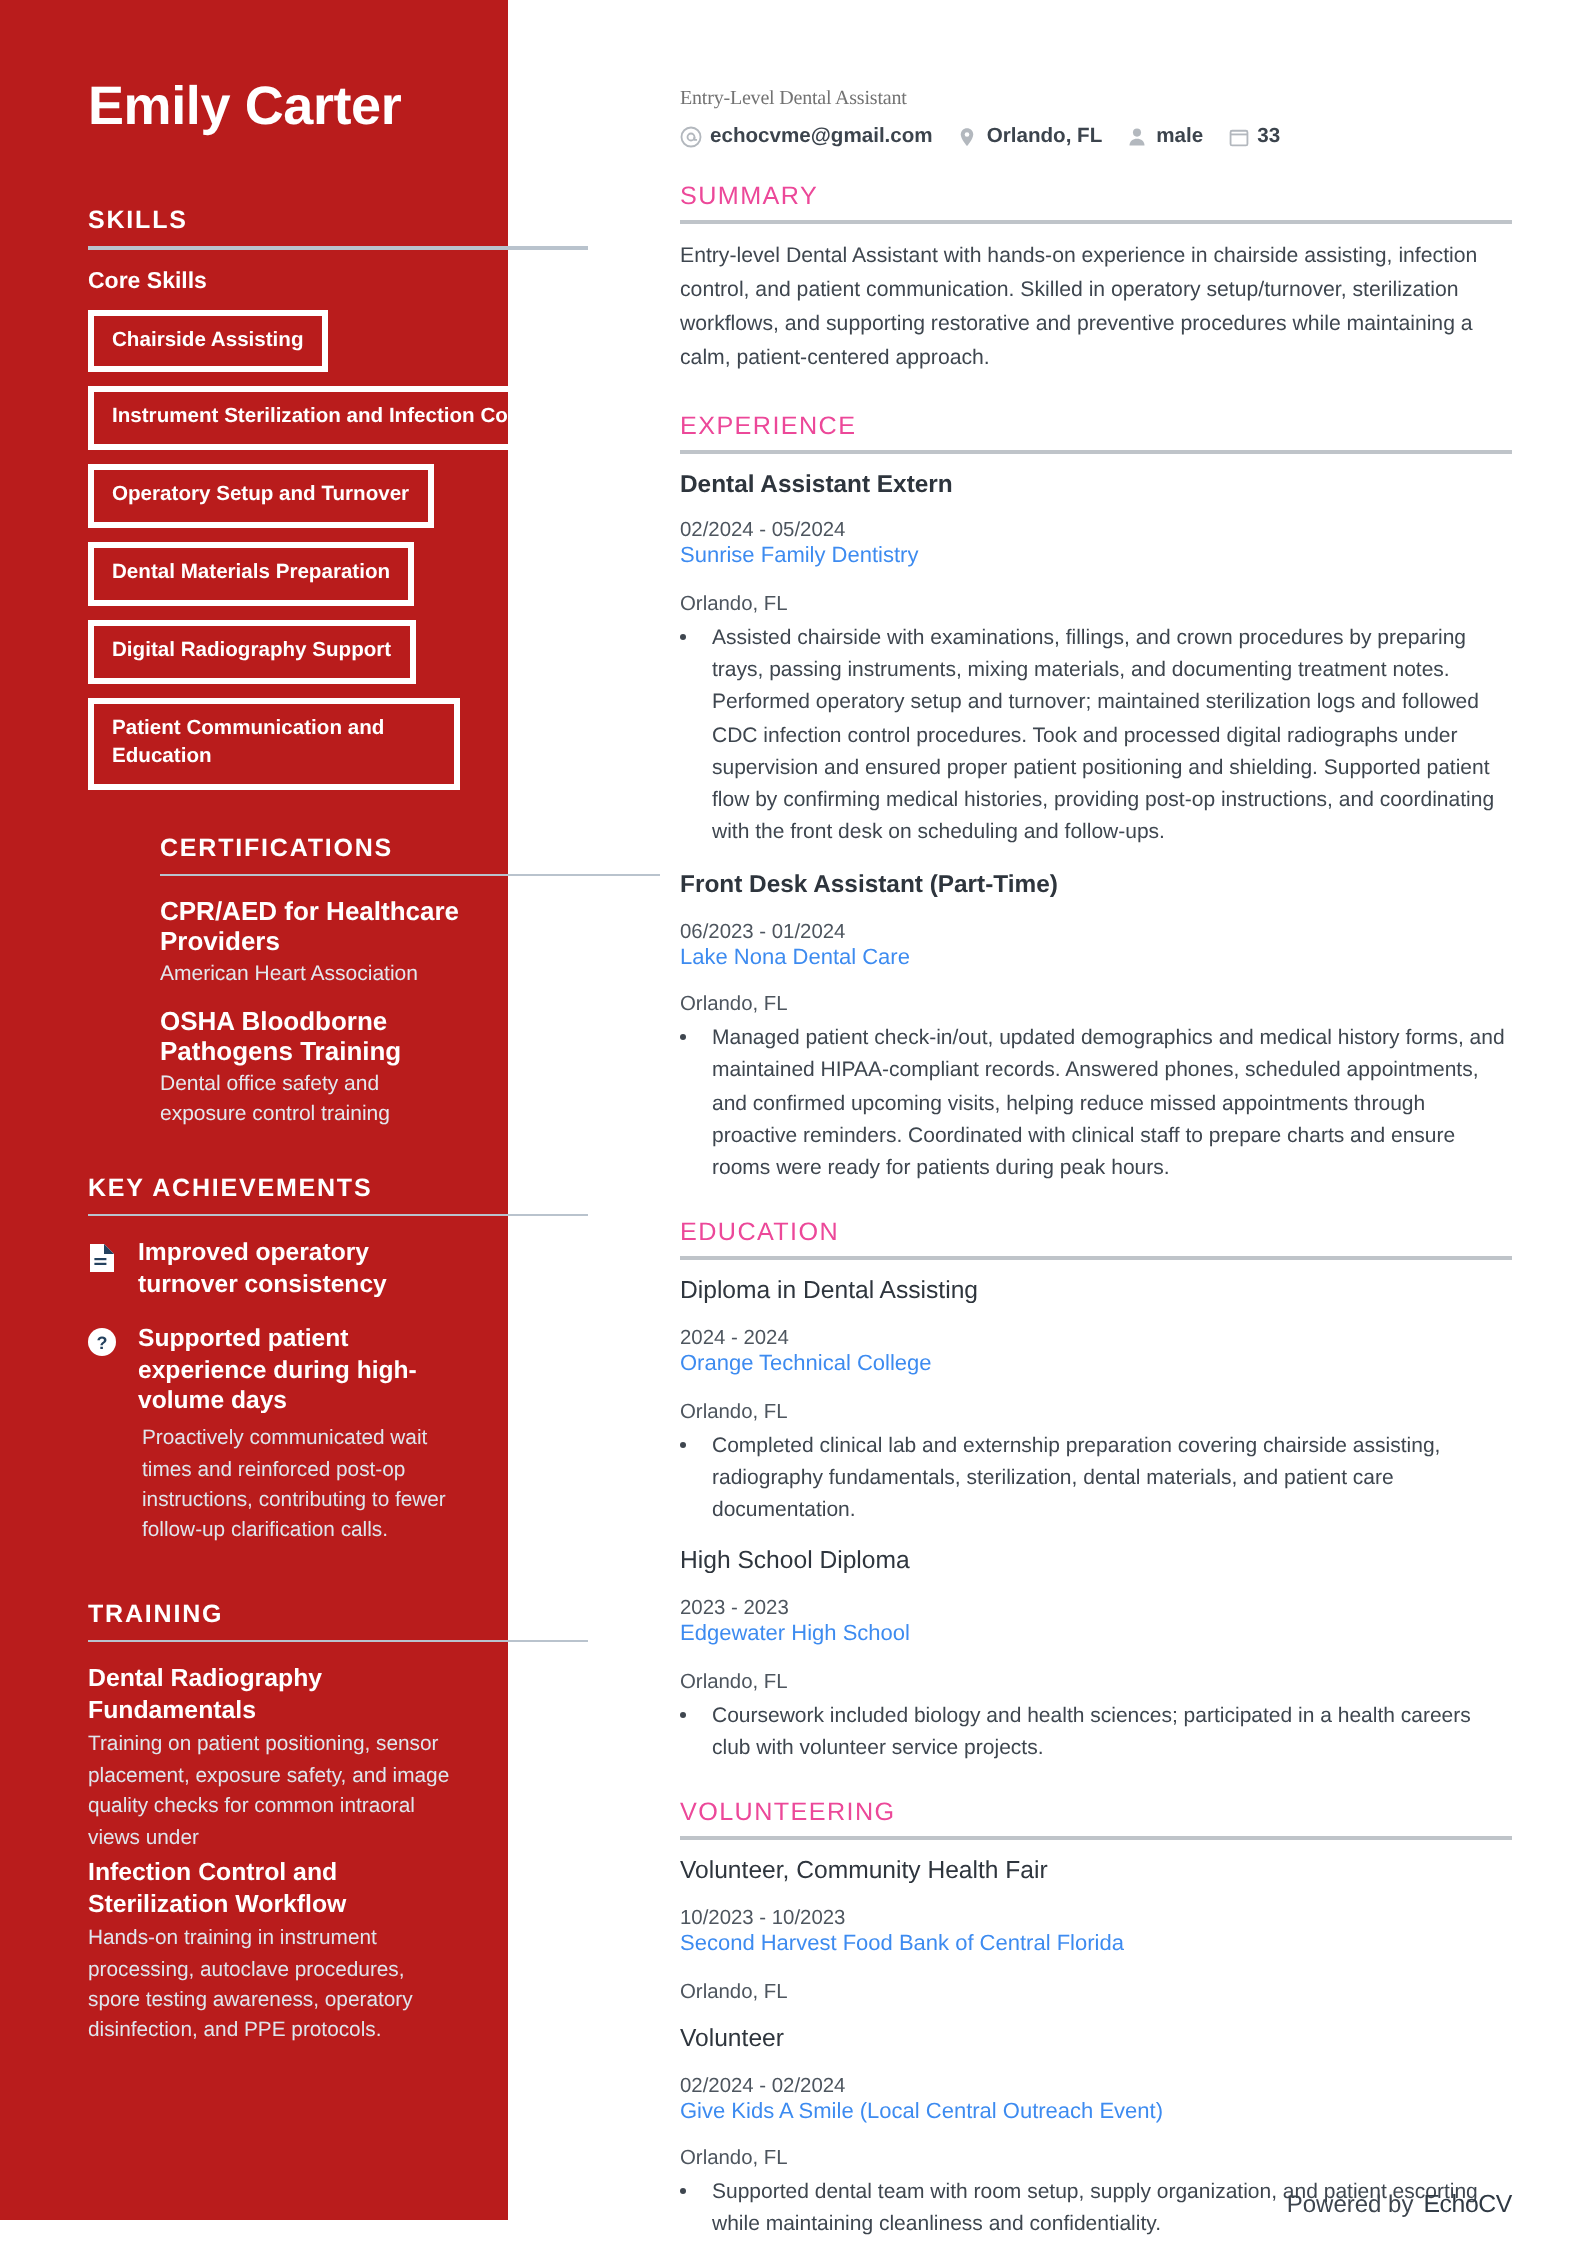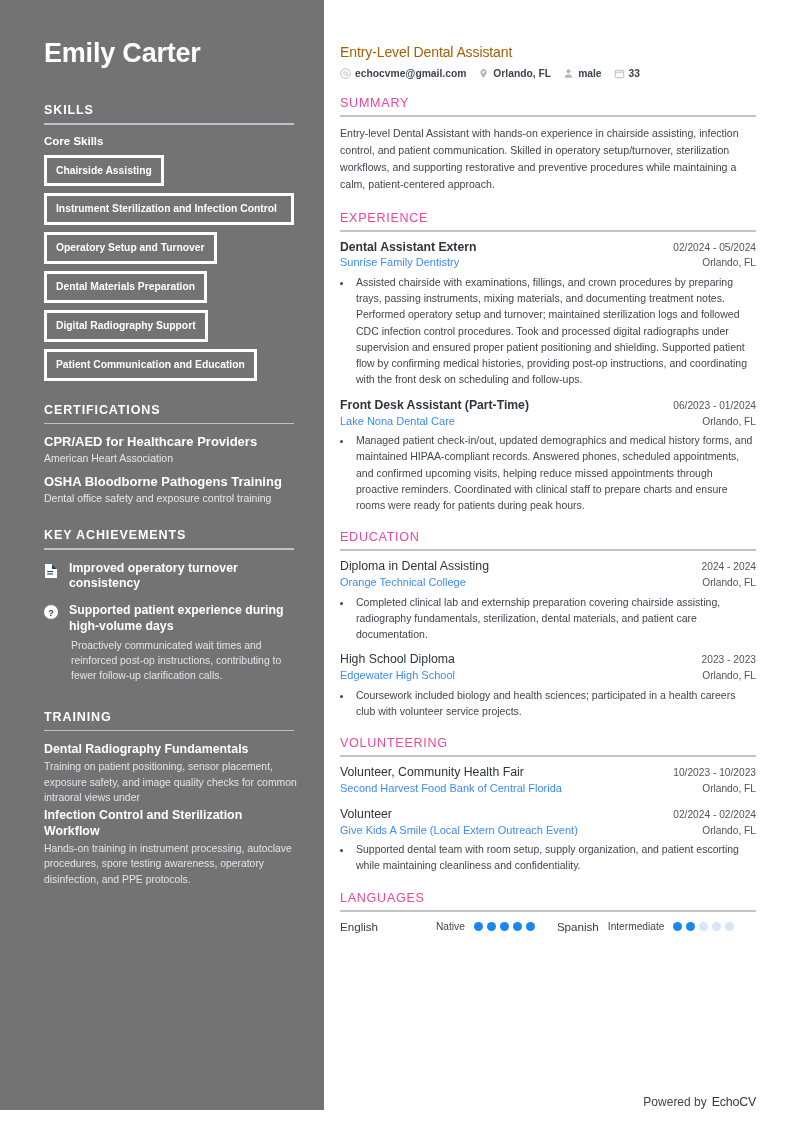--- a/index.html
+++ b/index.html
@@ -7,22 +7,22 @@
     width: 794px; height: 1123px;
     background: #ffffff;
     font-family: "Liberation Sans", sans-serif;
     -webkit-font-smoothing: antialiased;
   }
   .page { position: relative; width: 794px; height: 1123px; overflow: hidden; background:#fff; }
 
   
   .sidebar {
     position: absolute; left: 0; top: 0;
-    width: 324px; height: 1110px;
-    background: #737373;
+    width: 254px; height: 1110px;
+    background: #b91c1c;
     color: #ffffff;
     padding: 38px 24px 20px 44px;
   }
   .name {
     font-size: 27px; font-weight: bold; letter-spacing: -0.2px;
     color: #ffffff; margin-bottom: 34px; margin-left: 0;
     white-space: nowrap;
   }
   .side-sec-title {
     font-size: 12.5px; font-weight: bold; letter-spacing: 0.9px;
@@ -58,38 +58,38 @@
   .tr-title { font-size: 12.4px; font-weight: bold; color:#fff; line-height:1.3; margin-top: 9px; }
   .tr-desc { font-size: 10.4px; color: #dfe5ec; line-height: 1.48; margin-top: 2px; }
 
   
   .main {
     position: absolute; left: 318px; top: 0;
     width: 476px; height: 1123px;
     padding: 44px 38px 0 22px;
     color: #333b44;
   }
-  .job-title { font-size: 14px; color: #a16207; font-weight: normal; letter-spacing: -0.1px; }
+  .job-title { font-size: 10px; color: #737373; font-weight: normal; letter-spacing: -0.1px; font-family: Liberation Serif, serif; }
   .contact-row { display: flex; align-items: center; gap: 5px; margin-top: 8px; flex-wrap: nowrap; }
   .contact-item { display: flex; align-items: center; gap: 4px; margin-right: 7px; }
   .contact-text { font-size: 10.3px; font-weight: bold; color: #3c444d; white-space: nowrap; }
   .c-icon { width: 11px; height: 11px; display:block; flex:0 0 11px; }
   .c-icon svg { display:block; }
 
   .sec { margin-top: 17px; }
   .sec-title {
     font-size: 12.6px; color: #ec4899; letter-spacing: 0.7px;
     text-transform: uppercase; padding-bottom: 5px;
   }
   .sec-rule { height: 2px; background: #bfc4c9; margin-bottom: 8px; }
 
   .summary-text { font-size: 10.6px; line-height: 1.62; color: #3e464f; }
 
   .entry { margin-bottom: 10px; }
-  .entry-row { display: flex; justify-content: space-between; align-items: baseline; gap: 10px; }
+  .entry-row { display: flex; justify-content: space-between; align-items: baseline; gap: 10px; flex-direction: column; }
   .e-title { font-size: 12.2px; font-weight: bold; color: #2e353d; line-height: 1.3; }
   .e-title.reg { font-weight: normal; font-size: 12.3px; }
   .e-date { font-size: 10.2px; color: #4d555e; white-space: nowrap; }
   .e-org { font-size: 11px; color: #3d8bf0; line-height: 1.4; }
   .e-loc { font-size: 10.2px; color: #4d555e; white-space: nowrap; }
   .bullets { margin-top: 3px; padding-left: 13px; }
   .bullets li { font-size: 10.5px; line-height: 1.55; color: #3e464f; padding-left: 3px; margin-bottom: 1px; }
 
   
   .lang-row { display: flex; align-items: center; gap: 0; margin-top: 4px; }
@@ -124,21 +124,21 @@
       <div>
         <div class="chip">Chairside Assisting</div>
         <div class="chip wide">Instrument Sterilization and Infection Control</div>
         <div class="chip">Operatory Setup and Turnover</div>
         <div class="chip">Dental Materials Preparation</div>
         <div class="chip">Digital Radiography Support</div>
         <div class="chip">Patient Communication and Education</div>
       </div>
     </div>
 
-    <div class="side-block" style="margin-top:22px;">
+    <div class="side-block" style="margin-top:22px;margin-left:36px;">
       <div class="side-sec-title">CERTIFICATIONS</div>
       <div class="side-rule"></div>
       <div>
         <div class="cert-title" style="margin-top:2px;">CPR/AED for Healthcare Providers</div>
         <div class="cert-sub">American Heart Association</div>
       </div>
       <div>
         <div class="cert-title">OSHA Bloodborne Pathogens Training</div>
         <div class="cert-sub">Dental office safety and exposure control training</div>
       </div>
@@ -326,21 +326,21 @@
           <span class="e-loc">Orlando, FL</span>
         </div>
       </div>
 
       <div class="entry">
         <div class="entry-row">
           <span class="e-title reg">Volunteer</span>
           <span class="e-date">02/2024 - 02/2024</span>
         </div>
         <div class="entry-row">
-          <span class="e-org">Give Kids A Smile (Local Extern Outreach Event)</span>
+          <span class="e-org">Give Kids A Smile (Local Central Outreach Event)</span>
           <span class="e-loc">Orlando, FL</span>
         </div>
         <ul class="bullets">
           <li>Supported dental team with room setup, supply organization, and patient escorting while maintaining cleanliness and confidentiality.</li>
         </ul>
       </div>
     </section>
 
     <section class="sec">
       <div class="sec-title">LANGUAGES</div>

